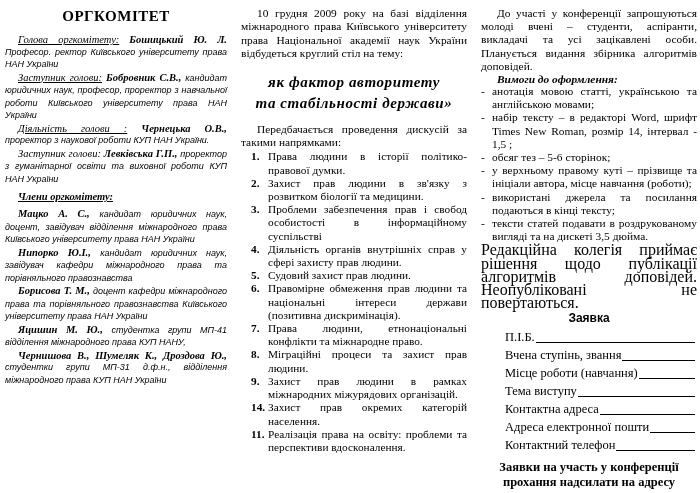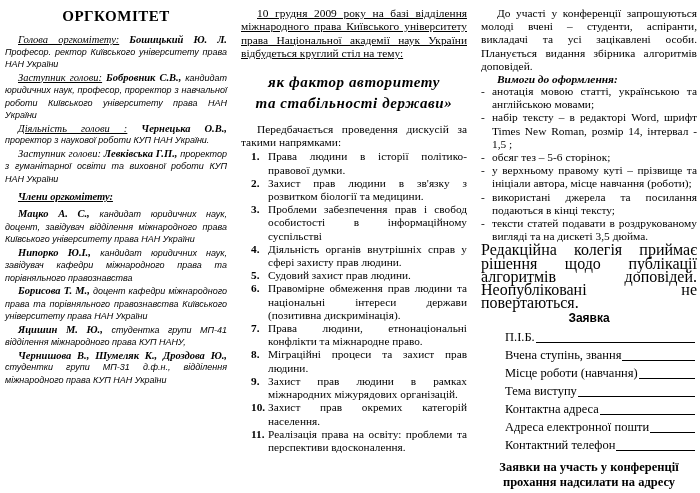--- a/index.html
+++ b/index.html
@@ -39,21 +39,21 @@
     font-style:italic; font-size:9px;
   }
   .members-header {
     font-size:10.5px; font-weight:bold; font-style:italic;
     text-decoration:underline; text-indent:13px; margin:6px 0;
   }
 
   
   .m-intro {
     font-size:11.4px; line-height:13.4px;
-    text-align:justify; text-indent:16px; margin:1px 0 0 0;text-decoration:underline;
+    text-align:justify; text-indent:16px; margin:1px 0 0 0;
   }
   .round-title {
     font-size:15px; font-weight:bold; font-style:italic;
     text-align:center; line-height:21px;
     letter-spacing:0.6px; margin:11px 2px 9px 2px;
   }
   .topics-intro {
     font-size:11.4px; line-height:13.4px;
     text-align:justify; text-indent:16px; margin:0 0 1px 0;
   }
@@ -179,21 +179,21 @@
       </div>
     <div class="topic">
         <span class="num">8.</span>
         <span class="txt">Міграційні процеси та захист прав людини.</span>
       </div>
     <div class="topic">
         <span class="num">9.</span>
         <span class="txt">Захист прав людини в рамках міжнародних міжурядових організацій.</span>
       </div>
     <div class="topic">
-        <span class="num">10.</span>
+        <span class="num">14.</span>
         <span class="txt">Захист прав окремих категорій населення.</span>
       </div>
     <div class="topic">
         <span class="num">11.</span>
         <span class="txt">Реалізація права на освіту: проблеми та перспективи вдосконалення.</span>
       </div>
   </div>
 
   <div class="col col-right">
     <p class="r-intro">До участі у конференції запрошуються молоді вчені – студенти, аспіранти, викладачі та усі зацікавлені особи. Планується видання збірника алгоритмів доповідей.</p>

